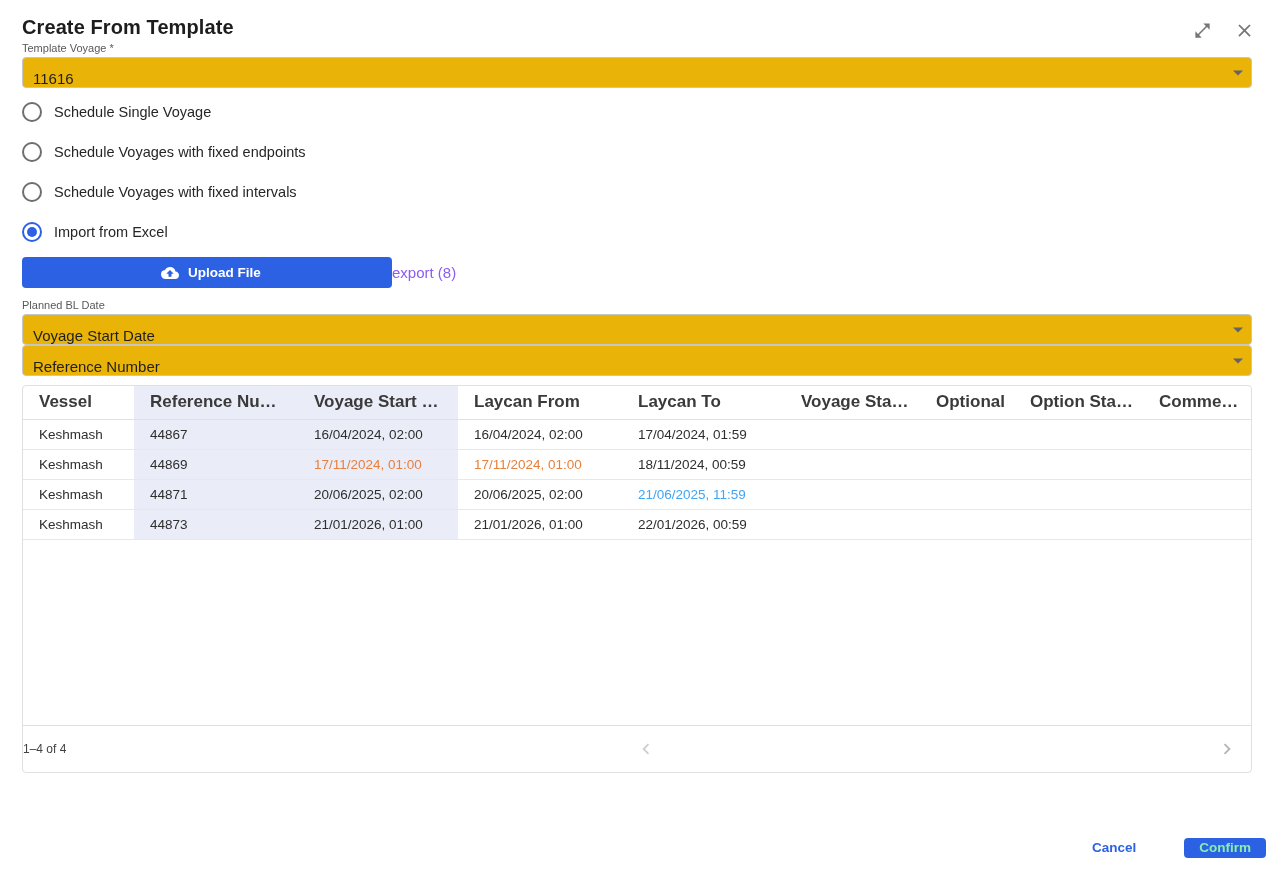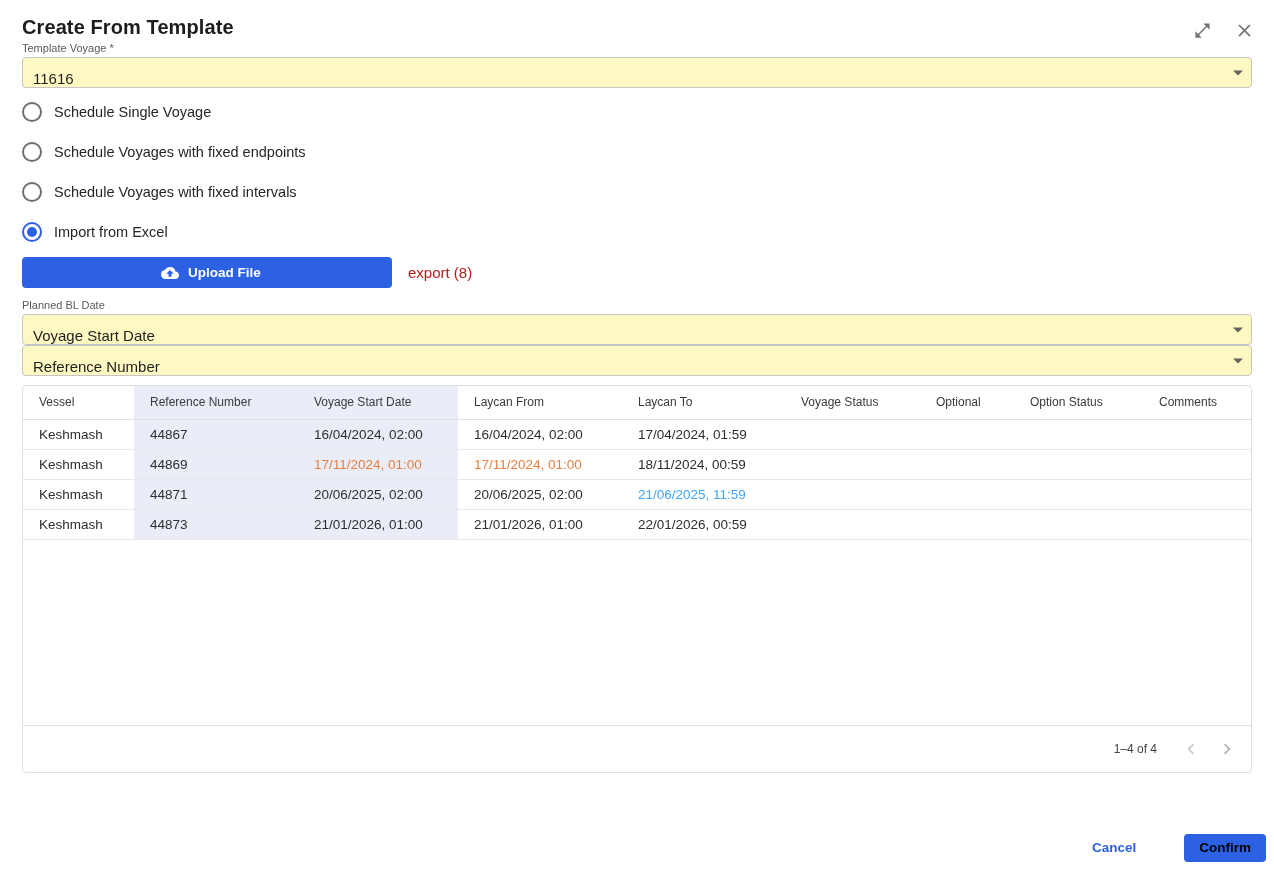--- a/index.html
+++ b/index.html
@@ -21,21 +21,21 @@
   .icon-btn svg { fill: #757575; }
 
   
   .field-label { font-size: 11px; color: #595959; margin-bottom: 3px; }
   .select-box {
     position: relative; height: 31px; width: 100%;
     border: 1px solid #c6c6c6; border-radius: 4px;
     display: flex; align-items: center;
     padding: 12px 28px 0 10px;
     font-size: 15px; color: #1f1f1f;
-    background: #fef9c3; cursor: pointer;
+    background: #eab308; cursor: pointer;
   }
   .select-caret { position: absolute; right: 8px; top: 50%; transform: translateY(-50%); width: 0; height: 0;
     border-left: 5px solid transparent; border-right: 5px solid transparent; border-top: 5px solid #636363; }
 
   
   .radio-group { margin-top: 4px; }
   .radio-option { display: flex; align-items: center; height: 40px; cursor: pointer; }
   .radio-circle { width: 20px; height: 20px; border-radius: 50%; border: 2px solid #6e6e6e; margin-right: 12px; position: relative; flex: 0 0 auto; background:#fff; }
   .radio-circle.selected { border-color: var(--primary); }
   .radio-circle.selected::after { content: ""; position: absolute; left: 3px; top: 3px; width: 10px; height: 10px; border-radius: 50%; background: var(--primary); }
@@ -44,48 +44,48 @@
   
   .upload-row { display: flex; align-items: center; margin-top: 5px; }
   .upload-btn {
     width: 370px; height: 31px; border: none; border-radius: 4px;
     background: var(--primary); color: #fff; font-size: 13.5px; font-weight: 600;
     display: flex; align-items: center; justify-content: center; gap: 9px; cursor: pointer;
     font-family: "Liberation Sans", sans-serif;
     padding-left: 8px;
   }
   .upload-btn svg { fill: #fff; }
-  .export-label { margin-left: 16px; font-size: 15px; color: #b91c1c; }
+  .export-label { font-size: 15px; color: #8b5cf6; }
 
   
   .table-card {
     margin-top: 9px; height: 388px;
     border: 1px solid #e0e0e0; border-radius: 4px;
     display: flex; flex-direction: column; overflow: hidden;
   }
   table.grid { border-collapse: collapse; table-layout: fixed; width: 1230px; font-size: 13.5px; }
   table.grid th, table.grid td {
     text-align: left; padding: 0 8px 0 16px; overflow: hidden; white-space: nowrap; text-overflow: ellipsis;
   }
-  table.grid th { height: 33px; font-weight: 400; color: #3a3a3a; border-bottom: 1px solid #e0e0e0; font-size: 12px; }
+  table.grid th { height: 33px; font-weight: 700; color: #3a3a3a; border-bottom: 1px solid #e0e0e0; font-size: 17px; }
   table.grid td { height: 30px; color: #2e2e2e; border-bottom: 1px solid #e8e8e8; }
   .hl { background: #eaedf8; }
   .grid-spacer { flex: 1 1 auto; }
   .grid-footer {
     border-top: 1px solid #e0e0e0; height: 47px; flex: 0 0 auto;
-    display: flex; align-items: center; justify-content: flex-end;
+    display: flex; align-items: center; justify-content: space-between;
     padding-right: 10px; gap: 8px;
   }
   .pagination-label { font-size: 12px; color: #424242; margin-right: 12px; }
   .pager-btn { width: 28px; height: 28px; display: flex; align-items: center; justify-content: center; background: none; border: none; cursor: default; }
 
   
   .actions { display: flex; align-items: center; justify-content: flex-end; padding: 0 8px 7px 0; gap: 38px; height: 70px; }
   .cancel-link { background: none; border: none; color: var(--primary); font-size: 13.5px; font-weight: 600; cursor: pointer; font-family: "Liberation Sans", sans-serif; padding: 8px 10px; }
-  .confirm-btn { background: var(--primary); border: none; border-radius: 4px; color: #000000; font-size: 13.5px; font-weight: 600; cursor: pointer; font-family: "Liberation Sans", sans-serif; height: 28px; padding: 0 15px; }
+  .confirm-btn { background: var(--primary); border: none; border-radius: 4px; color: #86efac; font-size: 13.5px; font-weight: 600; cursor: pointer; font-family: "Liberation Sans", sans-serif; height: 20px; padding: 0 15px; }
 </style>
 </head>
 <body>
 
 <div class="dialog">
 
   <div class="dlg-header">
     <div class="dlg-title">Create From Template</div>
     <div class="hdr-icons">
       <button class="icon-btn" title="">

